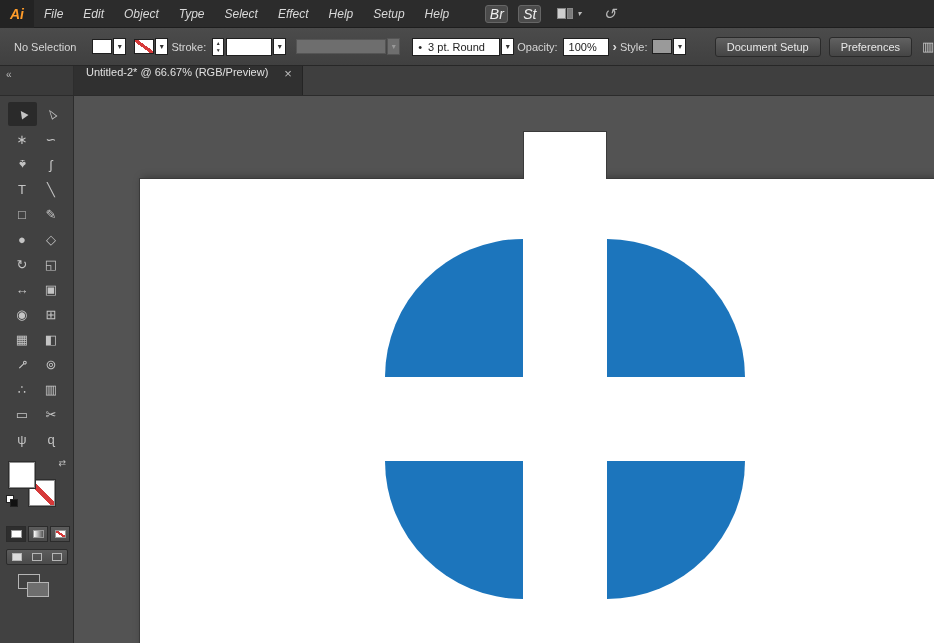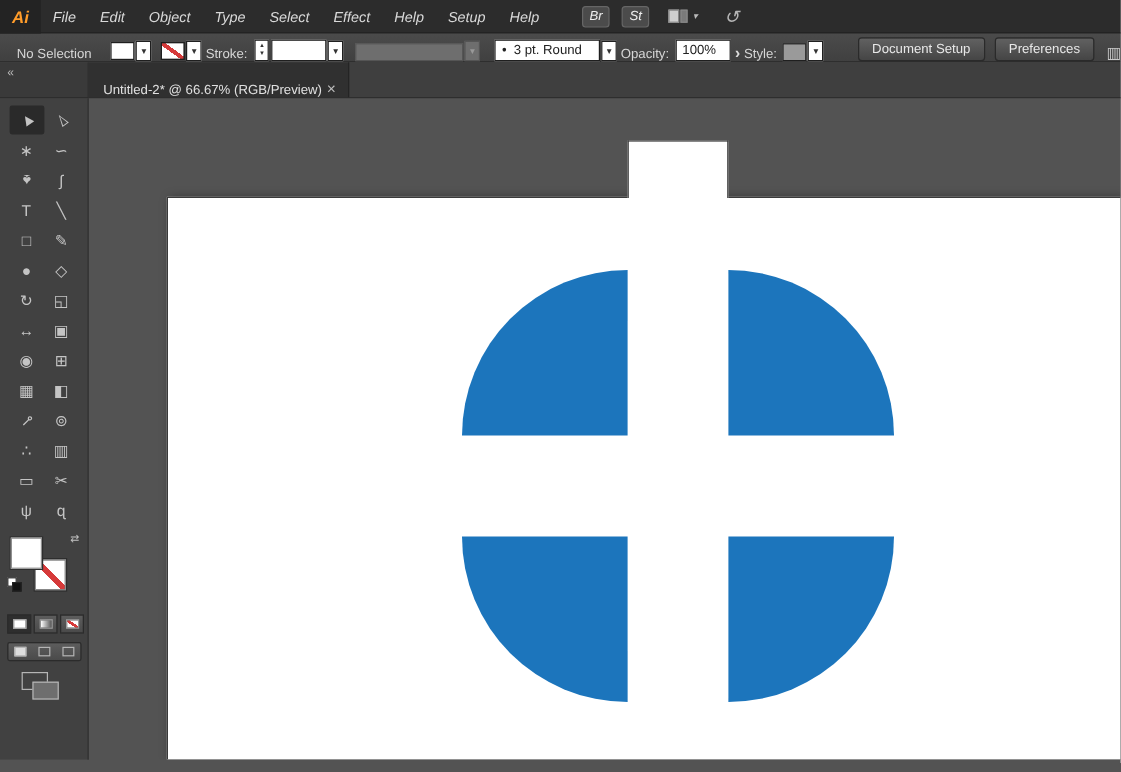--- a/index.html
+++ b/index.html
@@ -7,33 +7,33 @@
   body { font-family: "Liberation Sans", sans-serif; overflow: hidden; }
   .screen { position: relative; width: 934px; height: 643px; background: #535353; overflow: hidden; }
 
   
   .menubar { height: 28px; background: #2c2c2c; border-bottom: 1px solid #1e1e1e;
              display: flex; align-items: center; color: #d9d9d9; font-size: 12px; font-style: italic; }
   .ai-logo { width: 34px; height: 28px; display: flex; align-items: center; justify-content: center;
              background: #232323; color: #ff9c2a; font-weight: bold; font-size: 14px; }
   .menu-item { padding: 4px 10px; height: 32px; display: flex; align-items: center; cursor: default; }
   .mini-app-btn { width: 23px; height: 18px; margin-left: 10px; background: #4b4b4b;
-                  border: 1px solid #666; border-radius: 3px; color: #eee; font-size: 11px;
+                  border: 1px solid #666; border-radius: 3px; color: #eee; font-size: 14px;
                   display: flex; align-items: center; justify-content: center; }
   .mini-app-btn.first { margin-left: 26px; }
   .workspace-btn { display: flex; align-items: center; gap: 4px; margin-left: 16px; color: #bbb; }
   .ws-rects { position: relative; width: 16px; height: 11px; }
   .ws-r1 { position: absolute; left: 0; top: 0; width: 9px; height: 11px; background: #cfcfcf; border: 1px solid #888; }
   .ws-r2 { position: absolute; left: 10px; top: 0; width: 6px; height: 11px; background: #7a7a7a; border: 1px solid #888; }
   .caret { font-size: 8px; color: #bbb; }
   .app-extra { margin-left: 22px; font-size: 15px; color: #b5b5b5; }
 
   
-  .controlbar { height: 24px; background: linear-gradient(#4b4b4b, #404040);
-                border-bottom: 1px solid #272727; display: flex; align-items: flex-end;
+  .controlbar { height: 38px; background: linear-gradient(#4b4b4b, #404040);
+                border-bottom: 1px solid #272727; display: flex; align-items: center;
                 font-size: 11px; color: #d6d6d6; }
   .status { margin-left: 14px; }
   .cb-label { margin-left: 3px; }
   .swatch-group { display: flex; align-items: center; margin-left: 16px; }
   .swatch { width: 20px; height: 15px; background: #fff; border: 1px solid #1f1f1f; }
   .none-diag { background: linear-gradient(to top right, #fff 42%, #d63a3a 42%, #d63a3a 58%, #fff 58%); }
   .caret-box { width: 13px; height: 17px; margin-left: 1px; background: #fff; border: 1px solid #1f1f1f;
                display: flex; align-items: center; justify-content: center; }
   .caret-box .caret { color: #333; }
   .caret-box.disabled { background: #6e6e6e; border-color: #555; }
@@ -55,22 +55,22 @@
                color: #e8e8e8; font-size: 11px; display: flex; align-items: center; }
   .cb-button.push-right { margin-left: auto; }
   .panel-dock { width: 16px; overflow: hidden; margin-left: 10px; margin-right: -4px;
                 color: #c9c9c9; font-size: 13px; }
 
   
   .tabrow { height: 30px; display: flex; }
   .panel-head { width: 74px; background: #3a3a3a; border-right: 1px solid #2d2d2d;
                 border-bottom: 1px solid #2b2b2b; color: #b9b9b9; font-size: 10px; padding: 3px 0 0 6px; }
   .tabbar { flex: 1; background: #3f3f3f; border-bottom: 1px solid #2b2b2b; display: flex; }
-  .tab { background: #303030; border-right: 1px solid #242424; display: flex; align-items: flex-end;
-         gap: 4px; padding: 0 10px 0 12px; font-size: 11px; color: #e0e0e0; }
+  .tab { background: #303030; border-right: 1px solid #242424; display: flex; align-items: flex-start;
+         gap: 16px; padding: 0 10px 0 12px; font-size: 11px; color: #e0e0e0; }
   .tab-close { color: #bdbdbd; font-size: 13px; }
 
   
   .main { display: flex; height: 551px; }
 
   
   .toolbar { width: 74px; background: #414141; border-right: 1px solid #2c2c2c; position: relative; }
   .tools-grid { display: grid; grid-template-columns: repeat(2, 29px); justify-content: center;
                 row-gap: 1px; padding-top: 6px; }
   .tool { width: 29px; height: 24px; display: flex; align-items: center; justify-content: center; }

